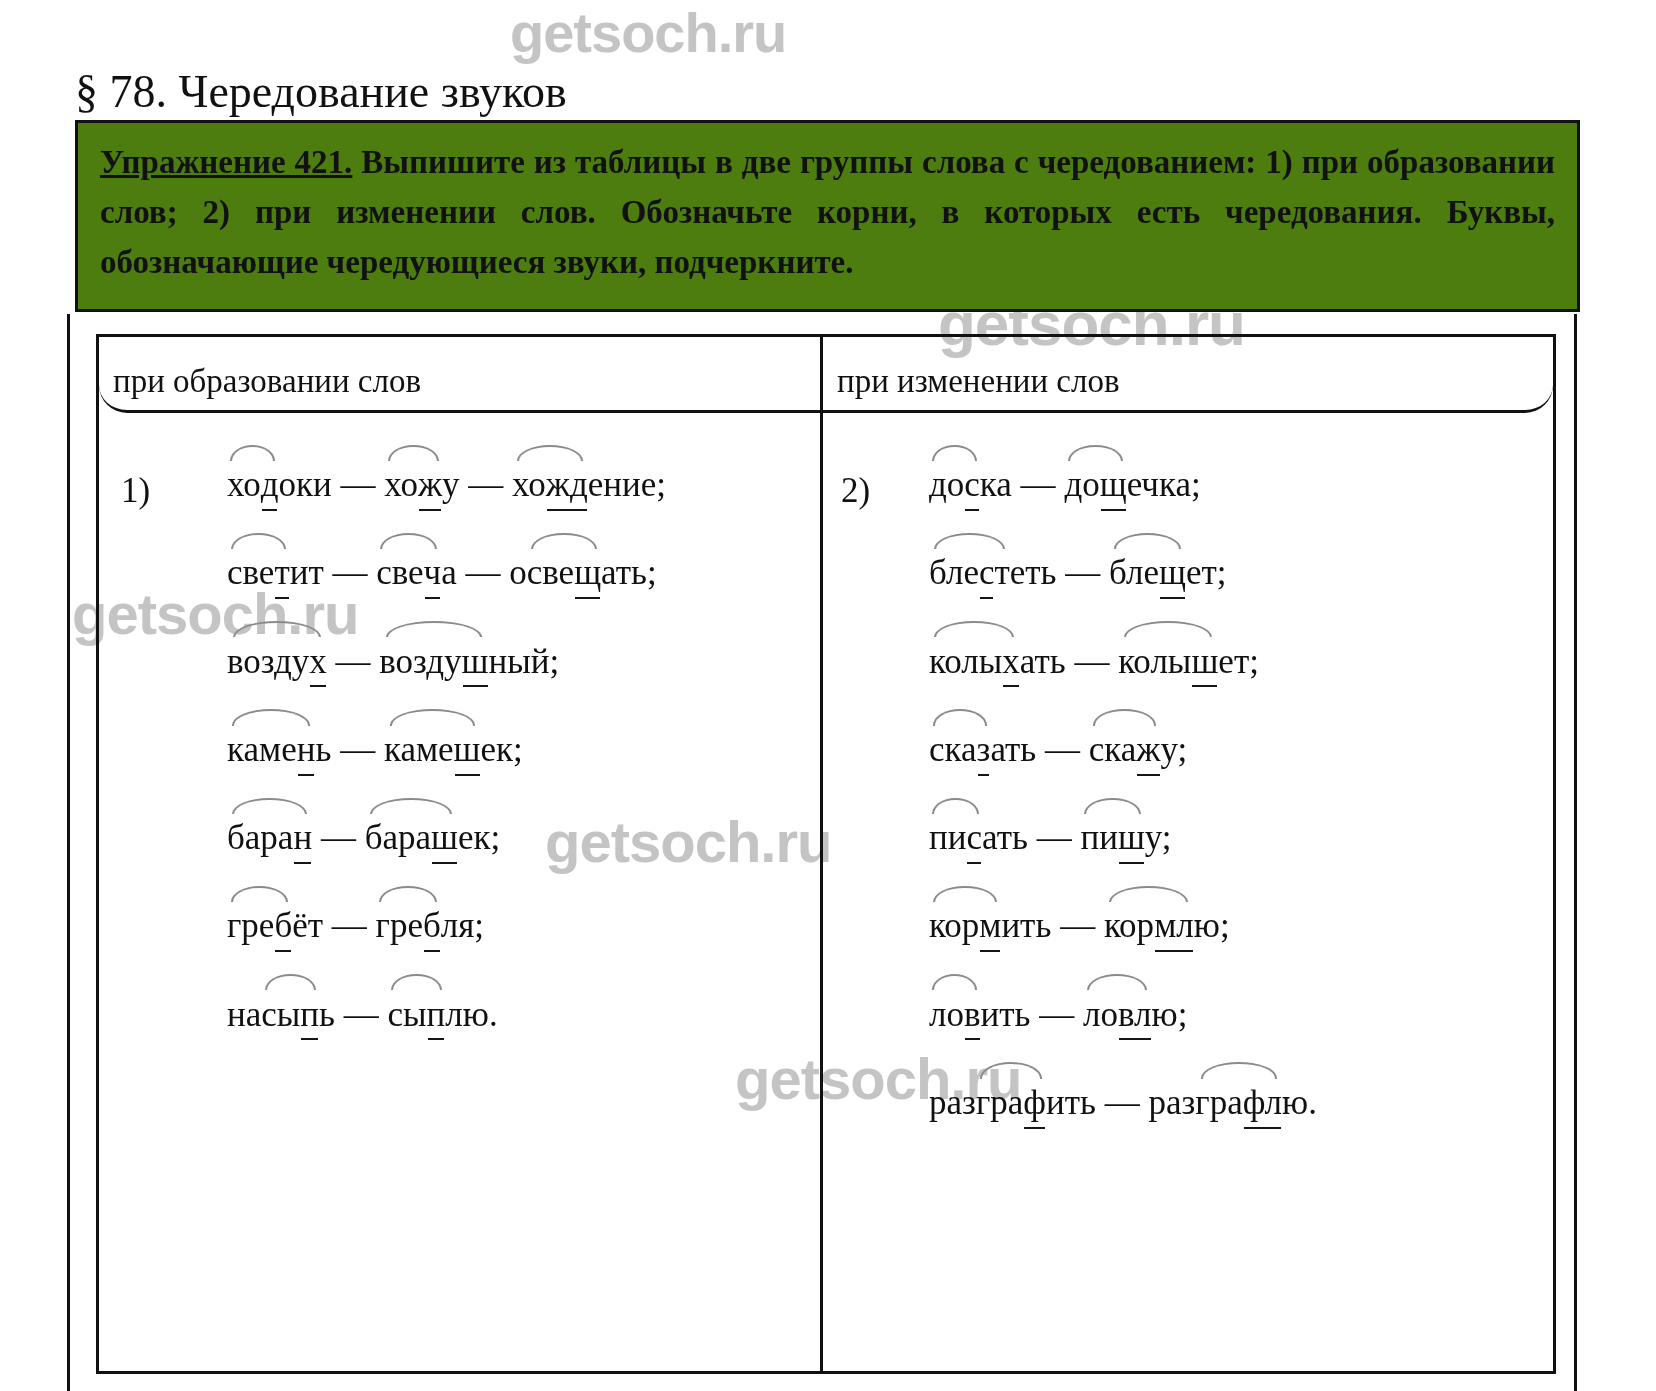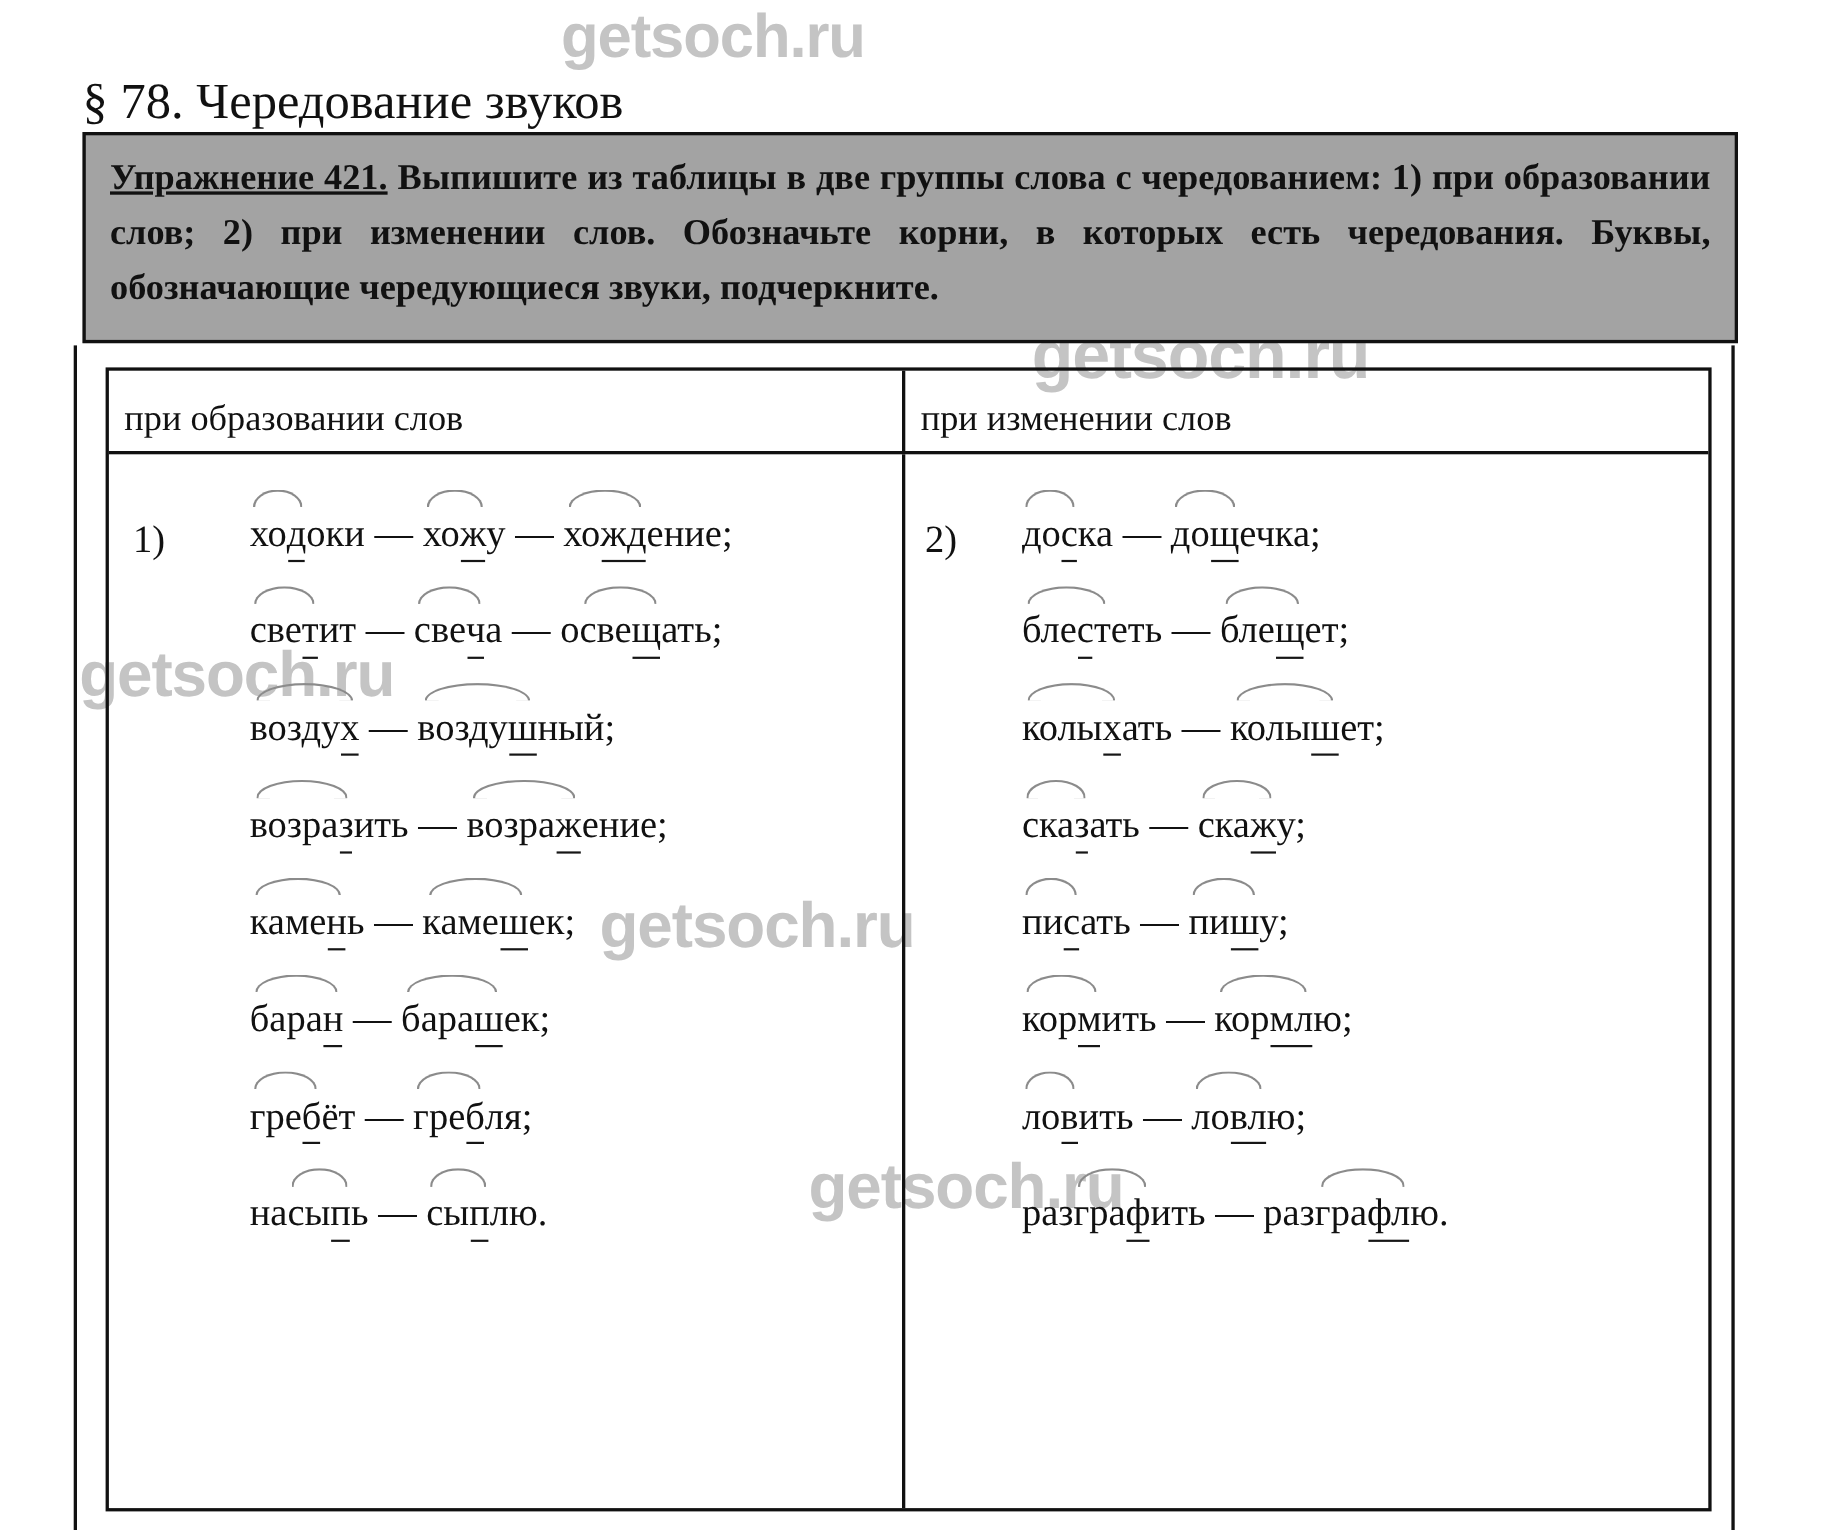--- a/index.html
+++ b/index.html
@@ -34,21 +34,21 @@
   .outer-frame{
     position:absolute;left:67px;top:314px;width:1510px;height:1077px;
     box-sizing:border-box;border-left:3px solid #111;border-right:3px solid #111;
     z-index:1;background:transparent;
   }
   .alt-table{
     position:absolute;left:26px;top:20px;width:1460px;
     box-sizing:border-box;border:3px solid #111;display:flex;flex-direction:column;
     background:transparent;
   }
-  .header-row{display:flex;border-bottom:3px solid #111;}
+  .header-row{display:flex;border-bottom:3px solid #111;border-radius:28px;}
   .header-cell{box-sizing:border-box;padding:26px 10px 10px 14px;font-size:33px;}
   .header-cell.c1{width:724px;border-right:3px solid #111;}
   .header-cell.c2{flex:1;}
   .body-row{display:flex;}
   .body-cell{box-sizing:border-box;position:relative;min-height:958px;}
   .body-cell.c1{width:724px;border-right:3px solid #111;padding:52px 0 0 128px;}
   .body-cell.c2{flex:1;padding:52px 0 0 106px;}
   .col-label{position:absolute;font-size:35px;}
   .body-cell.c1 .col-label{left:22px;top:58px;}
   .body-cell.c2 .col-label{left:18px;top:58px;}
@@ -74,41 +74,40 @@
 <body>
 
 <span class="watermark w1" style="color: rgb(196, 196, 196);">getsoch.ru</span>
 <span class="watermark w2" style="color: rgb(196, 196, 196);">getsoch.ru</span>
 <span class="watermark w3" style="color: rgb(196, 196, 196);">getsoch.ru</span>
 <span class="watermark w4" style="color: rgb(196, 196, 196);">getsoch.ru</span>
 <span class="watermark w5" style="color: rgb(196, 196, 196);">getsoch.ru</span>
 
 <h1 class="page-title">§ 78. Чередование звуков</h1>
 
-<div class="exercise-box" style="background: #a3a3a3;">
+<div class="exercise-box" style="background: #4d7c0f;">
   <p class="exercise-text" style="margin:0;">
     <span class="exercise-number">Упражнение 421.</span>
     <span>Выпишите из таблицы в две группы слова с чередованием: 1) при образовании слов; 2) при изменении слов. Обозначьте корни, в которых есть чередования. Буквы, обозначающие чередующиеся звуки, подчеркните.</span>
   </p>
 </div>
 
 <div class="outer-frame">
   <div class="alt-table">
     <div class="header-row">
       <div class="header-cell c1">при образовании слов</div>
       <div class="header-cell c2">при изменении слов</div>
     </div>
     <div class="body-row">
       <div class="body-cell c1">
         <span class="col-label">1)</span>
         <div>
             <div class="pair"><span class="root">хо<span class="u">д</span></span>оки — <span class="root">хо<span class="u">ж</span></span>у — <span class="root">хо<span class="u">жд</span></span>ение;</div>
             <div class="pair"><span class="root">све<span class="u">т</span></span>ит — <span class="root">све<span class="u">ч</span></span>а — о<span class="root">све<span class="u">щ</span></span>ать;</div>
             <div class="pair"><span class="root">возду<span class="u">х</span></span> — <span class="root">возду<span class="u">ш</span></span>ный;</div>
-            <div class="pair"><span class="root">возра<span class="u">з</span></span>ить — <span class="root">возра<span class="u">ж</span></span>ение;</div>
             <div class="pair"><span class="root">каме<span class="u">н</span></span>ь — <span class="root">каме<span class="u">ш</span></span>ек;</div>
             <div class="pair"><span class="root">бара<span class="u">н</span></span> — <span class="root">бара<span class="u">ш</span></span>ек;</div>
             <div class="pair"><span class="root">гре<span class="u">б</span></span>ёт — <span class="root">гре<span class="u">б</span></span>ля;</div>
             <div class="pair">на<span class="root">сы<span class="u">п</span></span>ь — <span class="root">сы<span class="u">п</span></span>лю.</div>
           </div>
       </div>
       <div class="body-cell c2">
         <span class="col-label">2)</span>
         <div>
             <div class="pair"><span class="root">до<span class="u">с</span></span>ка — <span class="root">до<span class="u">щ</span></span>ечка;</div>

